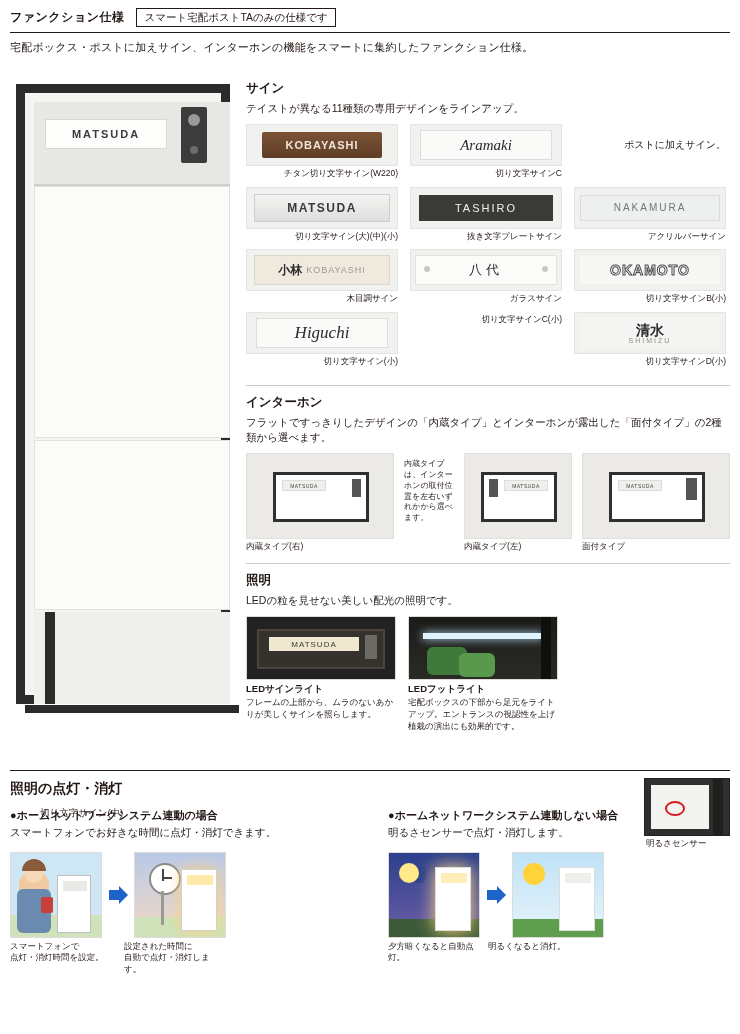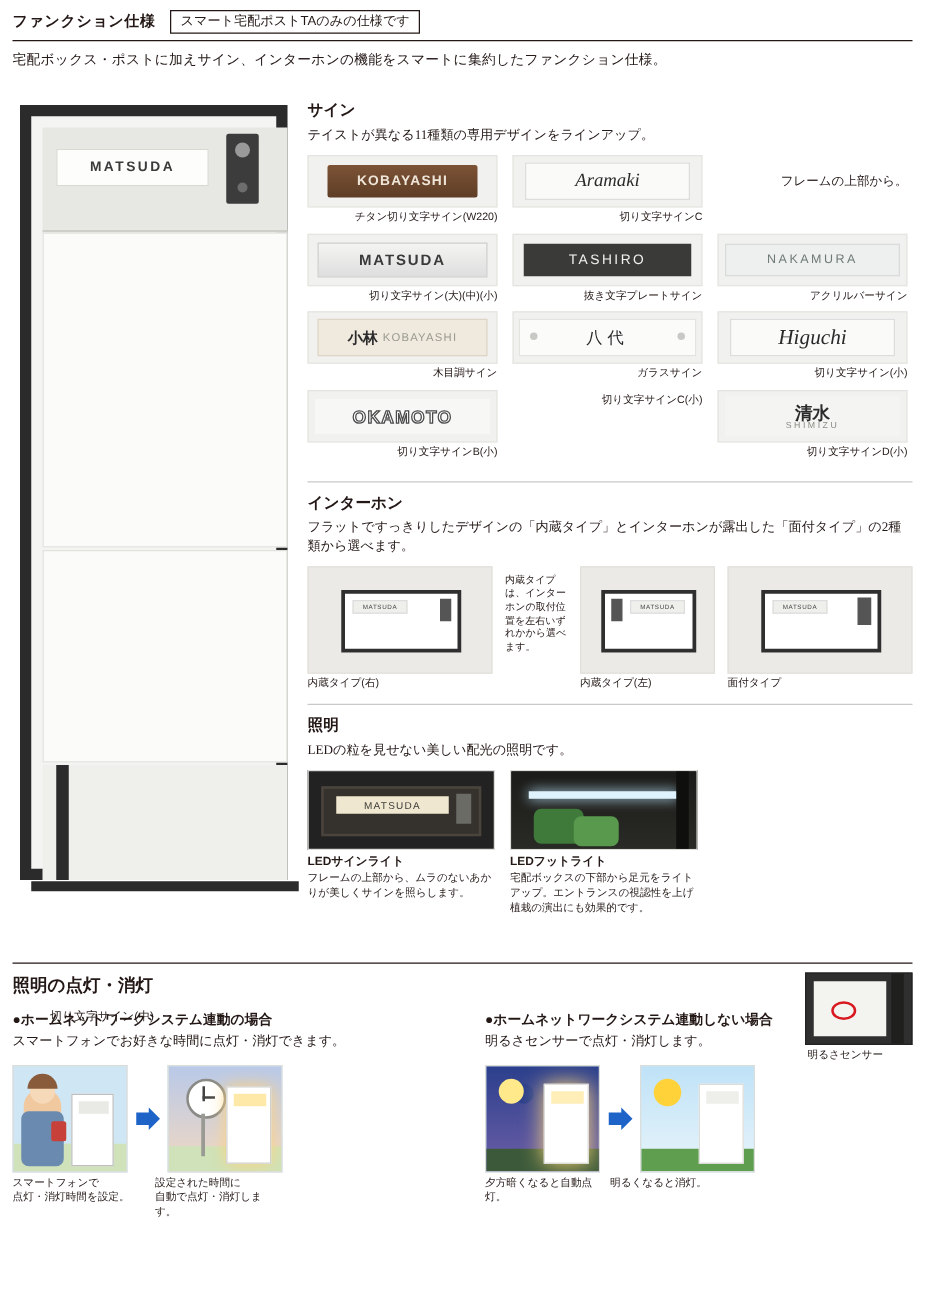--- a/index.html
+++ b/index.html
@@ -45,21 +45,21 @@
     position:absolute;left:9px;top:347px;width:196px;height:170px;background:#fbfbf9;border:1px solid #e2e2dd;box-sizing:border-box;
   }
   .prod-base{position:absolute;left:9px;top:519px;width:196px;height:92px;background:#efefec;}
   .prod-post{position:absolute;left:20px;top:519px;width:10px;height:92px;background:#2b2b2b;}
   .prod-cap{position:absolute;left:0;top:612px;width:214px;height:8px;background:#2b2b2b;}
   .prod-caption{position:absolute;left:24px;top:723px;font-size:9.5px;}
 
   
   .col{position:absolute;left:246px;top:80px;width:484px;}
   .sec-title{font-size:12.5px;font-weight:bold;margin:0 0 4px 0;}
-  .sec-lead{font-size:10.5px;margin:0 0 8px 0;line-height:1.45;font-family:Liberation Serif, serif;}
+  .sec-lead{font-size:10.5px;margin:0 0 8px 0;line-height:1.45;}
   .hr{height:1px;background:#c9c9c9;margin:10px 0 8px 0;}
 
   
   .sign-grid{display:flex;flex-wrap:wrap;gap:0 12px;text-align:right;}
   .sign-cell{width:152px;margin-bottom:8px;}
   .sign-img{
     width:152px;height:42px;background:#f1f1ef;border:1px solid #e4e4e0;box-sizing:border-box;
     display:flex;align-items:center;justify-content:center;overflow:hidden;position:relative;
   }
   .sign-cap{font-size:8.5px;margin-top:2px;line-height:1.25;}
@@ -171,21 +171,21 @@
         <div class="sign-cell">
           <div class="sign-img">
             <div class="plate-white">
                 <span class="script">Aramaki</span>
               </div>
           </div>
           <div class="sign-cap">切り文字サインC</div>
         </div>
 
         <div class="sign-cell note-right">
-          <span>フレームの上部から。</span>
+          <span>ポストに加えサイン。</span>
         </div>
 
         <div class="sign-cell">
           <div class="sign-img">
             <div class="metal">MATSUDA</div>
           </div>
           <div class="sign-cap">切り文字サイン(大)(中)(小)</div>
         </div>
 
         <div class="sign-cell">
@@ -214,32 +214,32 @@
 
         <div class="sign-cell">
           <div class="sign-img">
             <div class="glass">八代</div>
           </div>
           <div class="sign-cap">ガラスサイン</div>
         </div>
 
         <div class="sign-cell">
           <div class="sign-img">
+            <div class="outline">OKAMOTO</div>
+          </div>
+          <div class="sign-cap">切り文字サインB(小)</div>
+        </div>
+
+        <div class="sign-cell">
+          <div class="sign-img">
             <div class="plate-white">
                 <span class="script" style="font-size:17px">Higuchi</span>
               </div>
           </div>
           <div class="sign-cap">切り文字サイン(小)</div>
-        </div>
-
-        <div class="sign-cell">
-          <div class="sign-img">
-            <div class="outline">OKAMOTO</div>
-          </div>
-          <div class="sign-cap">切り文字サインB(小)</div>
         </div>
 
         <div class="sign-cell">
           <div class="sign-cap">切り文字サインC(小)</div>
         </div>
 
         <div class="sign-cell">
           <div class="sign-img">
             <div class="shimizu">
               <b>清水</b>

